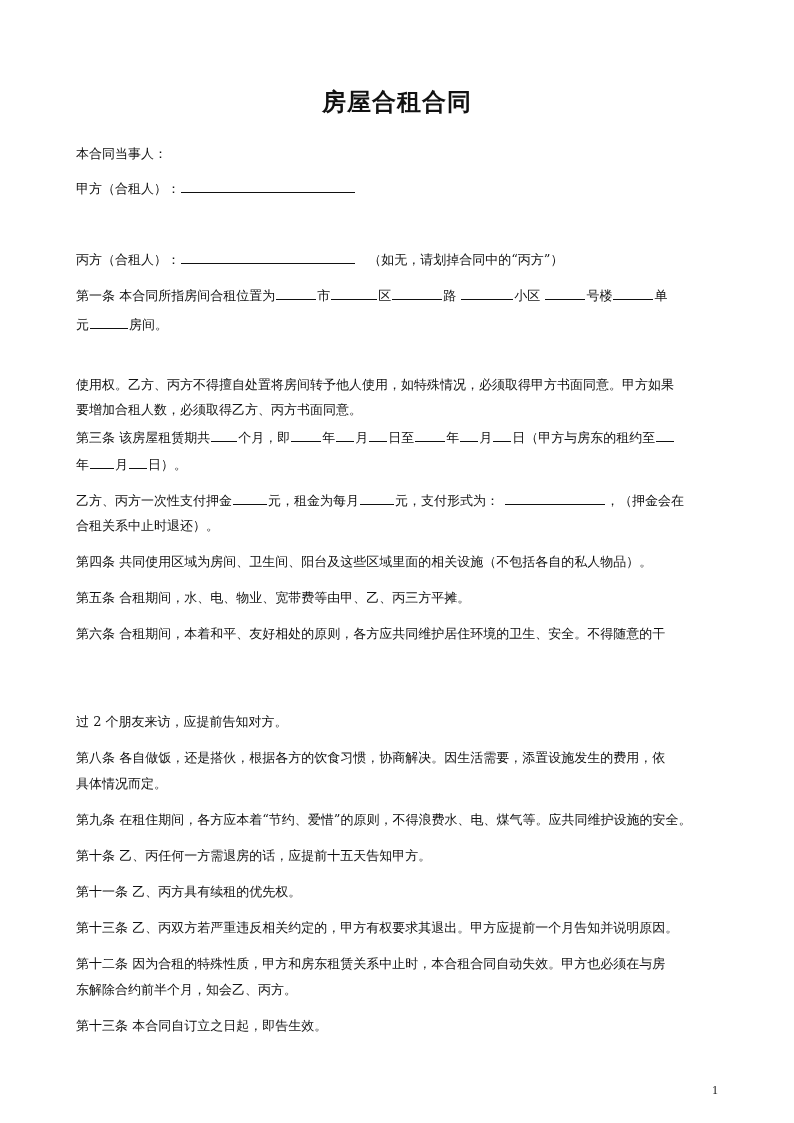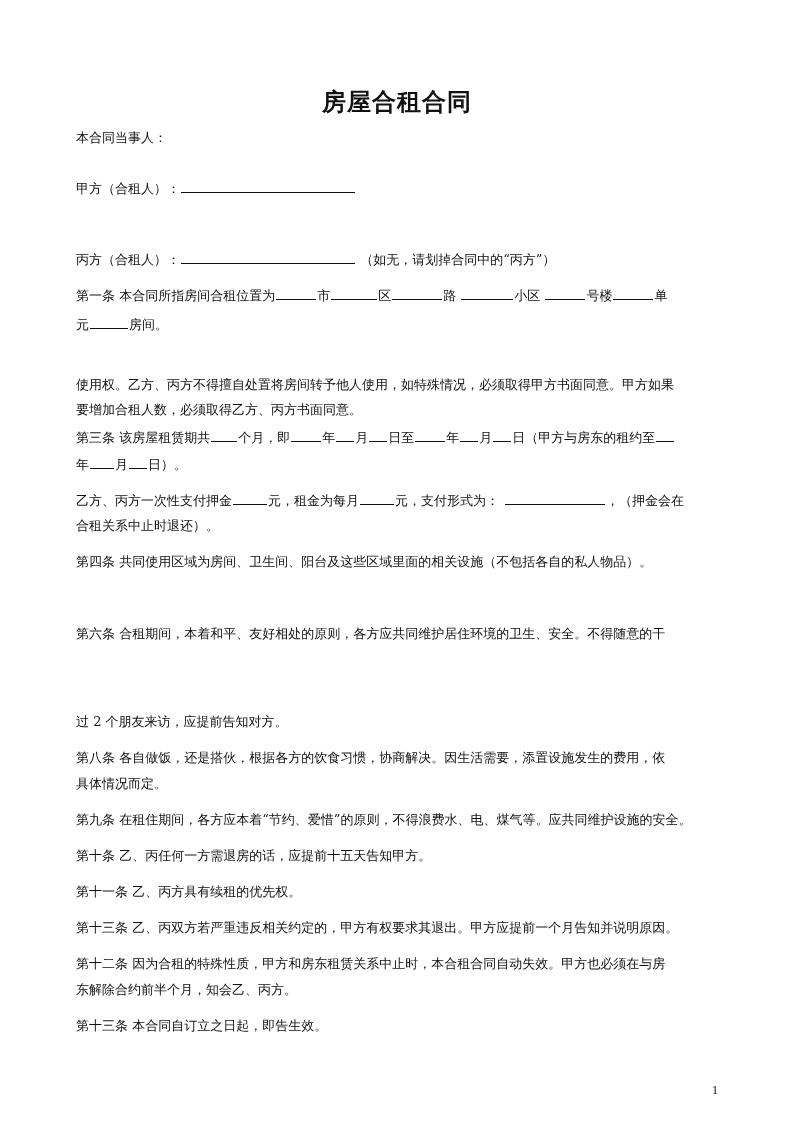--- a/index.html
+++ b/index.html
@@ -9,28 +9,28 @@
     .line { position: absolute; left: 76px; font-size: 13px; line-height: 16px; white-space: nowrap; }
     .blank { display: inline-block; border-bottom: 1px solid #111; height: 12px; vertical-align: baseline; margin: 0 1px; }
     .pageno { position: absolute; left: 712px; top: 1083px; font-size: 12px; font-family: "Liberation Serif", serif; }
   </style>
 </head>
 <body>
 
 <div class="page">
   <div class="title">房屋合租合同</div>
 
-  <div class="line" style="top:130px">本合同当事人：</div>
+  <div class="line" style="top:146px">本合同当事人：</div>
 
   <div class="line" style="top:180px">
     <span>甲方（合租人）：</span><span class="blank" style="width:174px"></span>
   </div>
   <div class="line" style="top:251px">
     <span>丙方（合租人）：</span><span class="blank" style="width:174px"></span>
-    <span style="">（如无，请划掉合同中的“丙方”）</span>
+    <span style="margin-left:8px">（如无，请划掉合同中的“丙方”）</span>
   </div>
 
   <div class="line" style="top:287px">
     <span>第一条  本合同所指房间合租位置为</span><span class="blank" style="width:40px"></span><span>市</span><span class="blank" style="width:46px"></span><span>区</span><span class="blank" style="width:50px"></span><span>路 </span><span class="blank" style="width:52px"></span><span>小区 </span><span class="blank" style="width:40px"></span><span>号楼</span><span class="blank" style="width:40px"></span><span>单</span>
   </div>
   <div class="line" style="top:316px">
     <span>元</span><span class="blank" style="width:38px"></span><span>房间。</span>
   </div>
 
   <div class="line" style="top:377px">使用权。乙方、丙方不得擅自处置将房间转予他人使用，如特殊情况，必须取得甲方书面同意。甲方如果</div>
@@ -42,20 +42,21 @@
   <div class="line" style="top:456px">
     <span>年</span><span class="blank" style="width:24px"></span><span>月</span><span class="blank" style="width:18px"></span><span>日）。</span>
   </div>
 
   <div class="line" style="top:492px">
     <span>乙方、丙方一次性支付押金</span><span class="blank" style="width:34px"></span><span>元，租金为每月</span><span class="blank" style="width:34px"></span><span>元，支付形式为：</span><span class="blank" style="width:100px;margin-left:6px"></span><span>，（押金会在</span>
   </div>
   <div class="line" style="top:518px">合租关系中止时退还）。</div>
 
   <div class="line" style="top:554px">第四条  共同使用区域为房间、卫生间、阳台及这些区域里面的相关设施（不包括各自的私人物品）。</div>
+  <div class="line" style="top:590px">第五条  合租期间，水、电、物业、宽带费等由甲、乙、丙三方平摊。</div>
 
   <div class="line" style="top:626px">第六条  合租期间，本着和平、友好相处的原则，各方应共同维护居住环境的卫生、安全。不得随意的干</div>
 
   <div class="line" style="top:714px">过 2 个朋友来访，应提前告知对方。</div>
 
   <div class="line" style="top:750px">第八条  各自做饭，还是搭伙，根据各方的饮食习惯，协商解决。因生活需要，添置设施发生的费用，依</div>
   <div class="line" style="top:776px">具体情况而定。</div>
 
   <div class="line" style="top:812px">第九条  在租住期间，各方应本着“节约、爱惜”的原则，不得浪费水、电、煤气等。应共同维护设施的安全。</div>
   <div class="line" style="top:848px">第十条      乙、丙任何一方需退房的话，应提前十五天告知甲方。</div>

